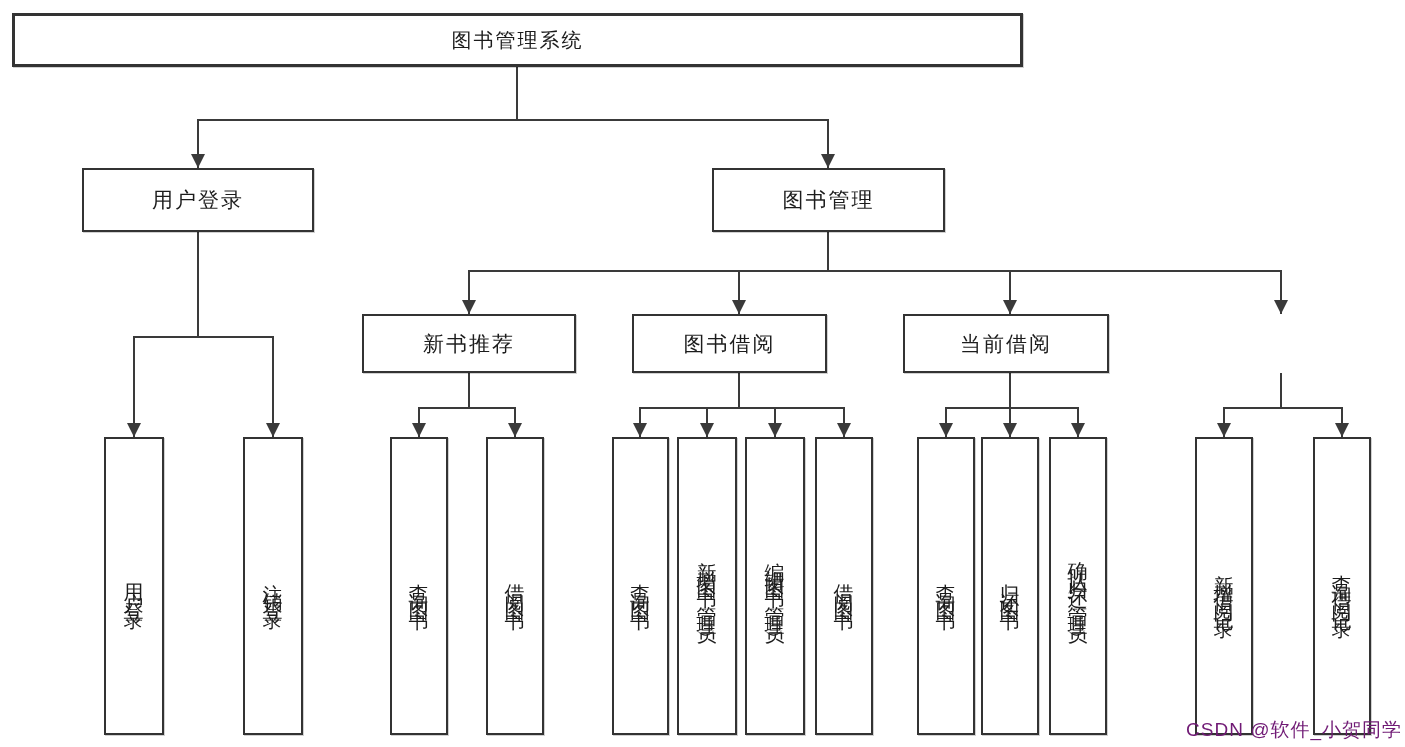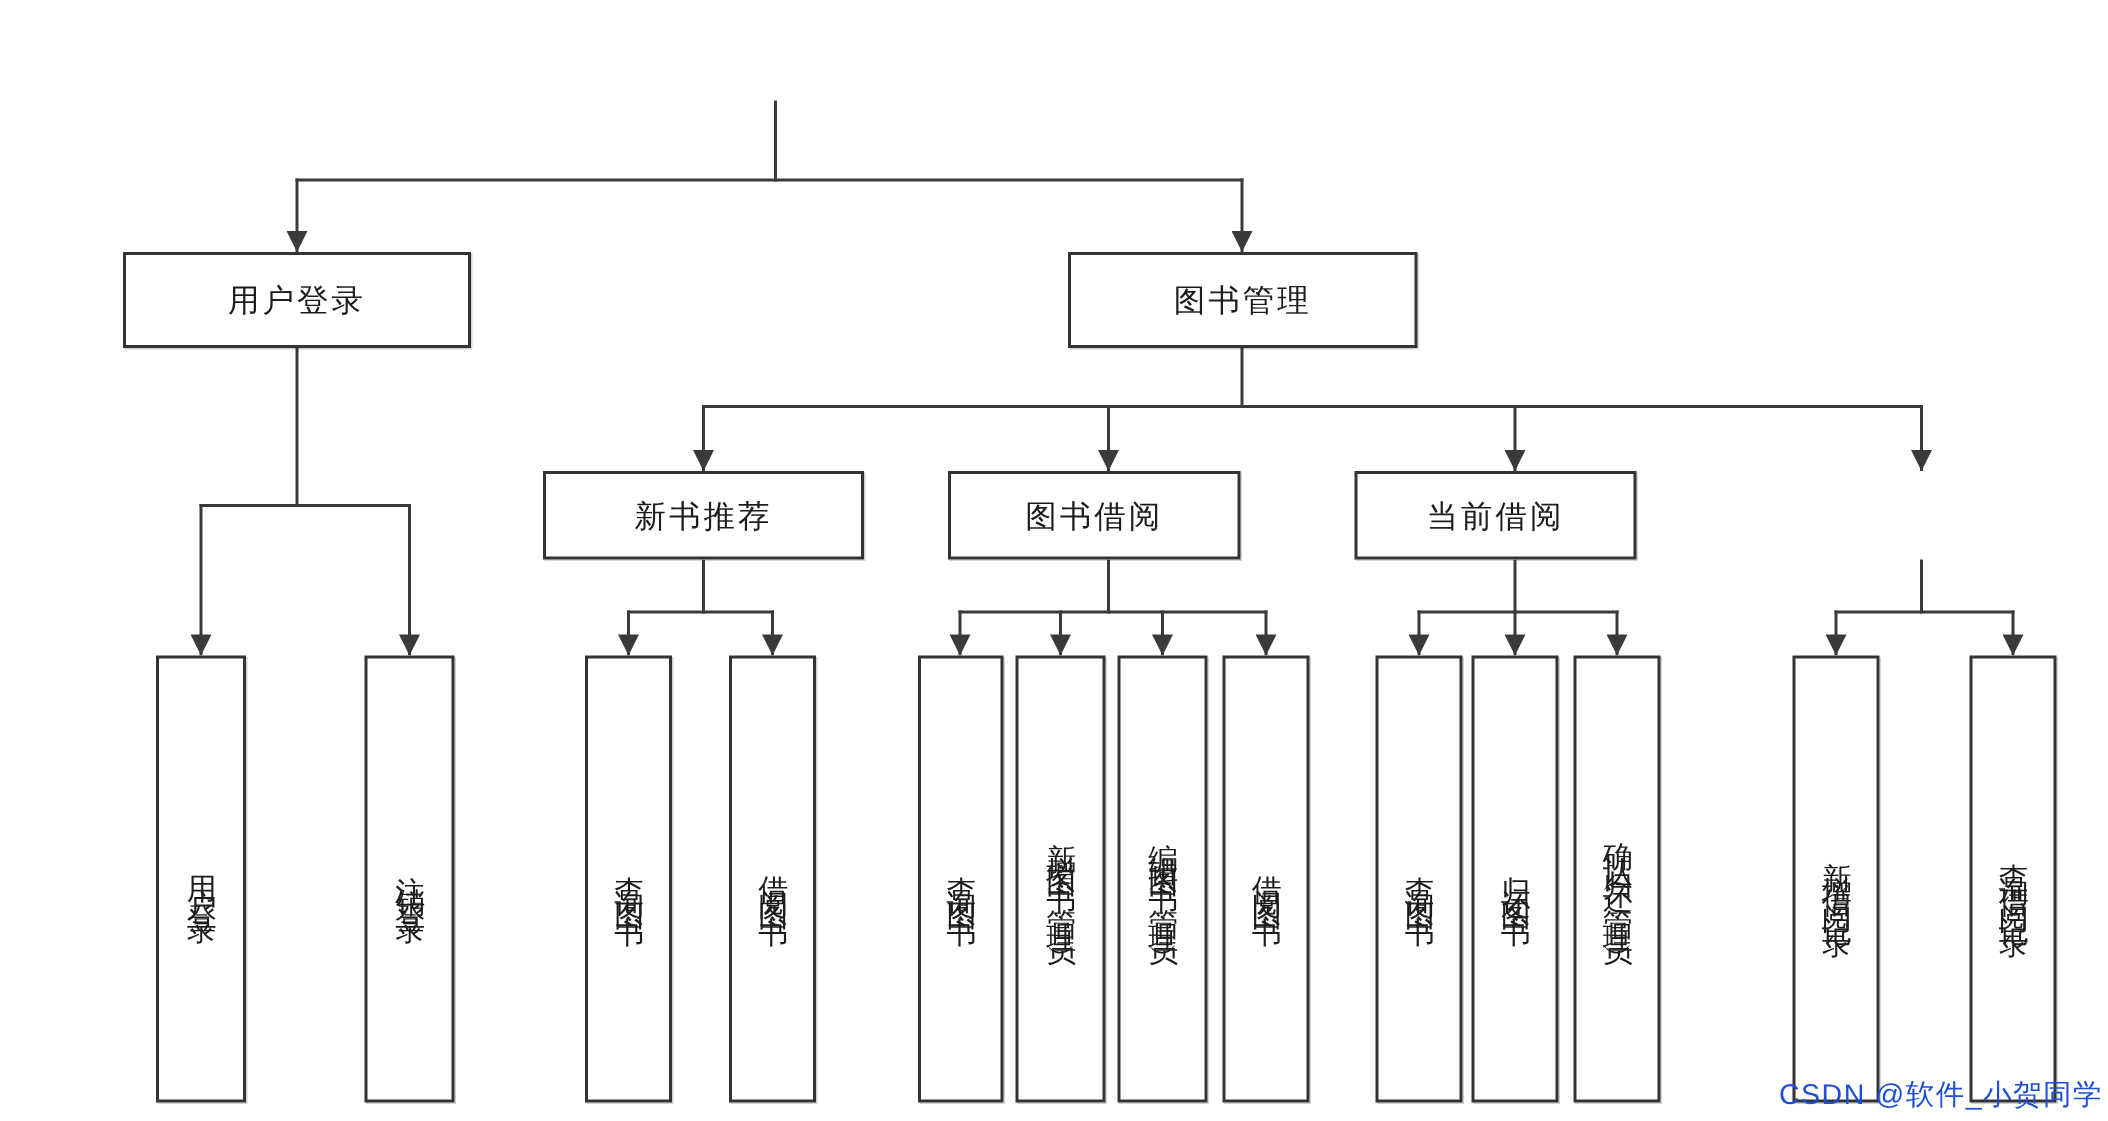--- a/index.html
+++ b/index.html
@@ -15,21 +15,21 @@
   }
   .node.root{border-width:3px;}
   .node.h span{font-size:21px;letter-spacing:2px;white-space:nowrap;}
   .node.root span{font-size:20px;}
   .node.v span{
     writing-mode:vertical-rl;text-orientation:upright;
     font-size:20px;letter-spacing:9px;line-height:1;
   }
   .watermark{
     position:absolute;right:3px;bottom:4px;z-index:3;
-    font-size:19px;letter-spacing:1px;color:#1d4ed8;white-space:nowrap;
+    font-size:19px;letter-spacing:1px;color:#701a75;white-space:nowrap;
   }
 </style>
 </head>
 <body>
 
 <div class="canvas">
 
   <svg class="wires" width="1405" height="747" viewBox="0 0 1405 747">
     <defs>
       <marker id="arw" viewBox="0 0 10 10" refX="10" refY="5" markerWidth="8" markerHeight="7" orient="auto">
@@ -73,35 +73,38 @@
       <line x1="1010" y1="407" x2="1010" y2="437" marker-end="url(#arw)"></line>
       <line x1="1078" y1="407" x2="1078" y2="437" marker-end="url(#arw)"></line>
 
       <line x1="1281" y1="373" x2="1281" y2="409"></line>
       <line x1="1223" y1="408" x2="1343" y2="408"></line>
       <line x1="1224" y1="407" x2="1224" y2="437" marker-end="url(#arw)"></line>
       <line x1="1342" y1="407" x2="1342" y2="437" marker-end="url(#arw)"></line>
     </g>
   </svg>
 
+  <div class="node h root" style="left:12px;top:13px;width:1011px;height:54px">
+    <span>图书管理系统</span>
+  </div>
 
   <div class="node h" style="left:82px;top:168px;width:232px;height:64px">
     <span>用户登录</span>
   </div>
   <div class="node h" style="left:362px;top:314px;width:214px;height:59px">
     <span>新书推荐</span>
   </div>
 
   <div class="node h" style="left:712px;top:168px;width:233px;height:64px">
     <span>图书管理</span>
   </div>
   <div class="node h" style="left:632px;top:314px;width:195px;height:59px">
     <span>图书借阅</span>
   </div>
-  <div class="node h" style="left:903px;top:314px;width:188px;height:59px">
+  <div class="node h" style="left:903px;top:314px;width:206px;height:59px">
     <span>当前借阅</span>
   </div>
 
   <div class="node v" style="left:104px;top:437px;width:60px;height:298px">
     <span>用户登录</span>
   </div>
   <div class="node v" style="left:243px;top:437px;width:60px;height:298px">
     <span>注销登录</span>
   </div>
 

